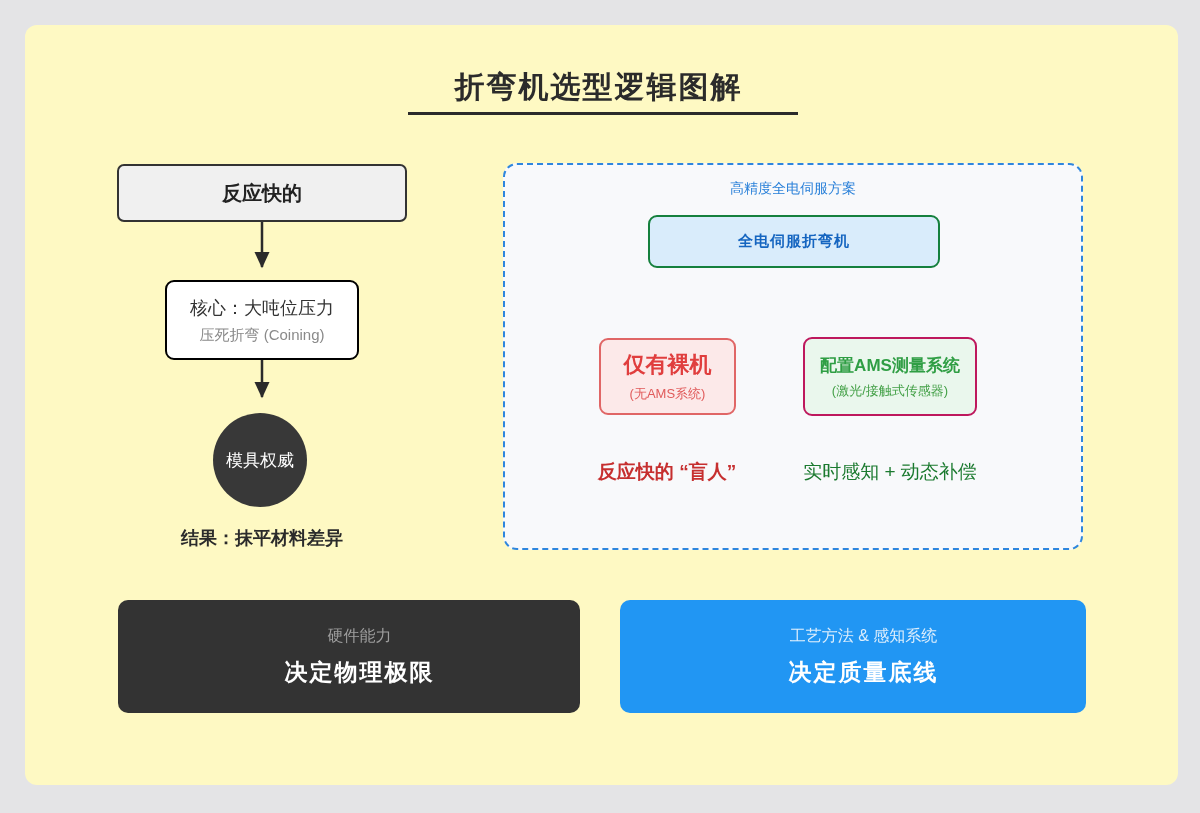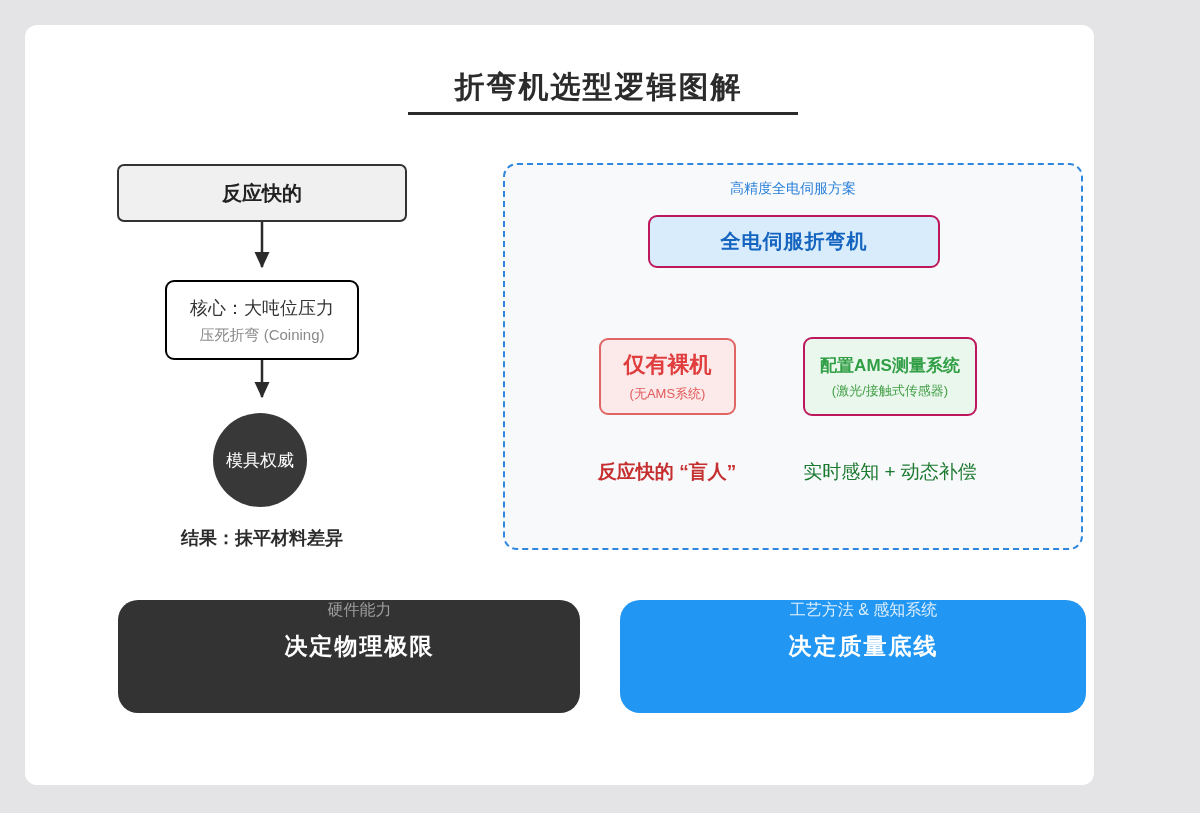--- a/index.html
+++ b/index.html
@@ -5,22 +5,22 @@
   * { margin: 0; padding: 0; box-sizing: border-box; }
   html, body {
     width: 1200px; height: 813px;
     background: #e4e4e6;
     font-family: "Liberation Sans", "DejaVu Sans", sans-serif;
     overflow: hidden;
   }
   .card {
     position: absolute;
     left: 25px; top: 25px;
-    width: 1069px; height: 760px;
-    background: #ffffff;
+    width: 1153px; height: 760px;
+    background: #fef9c3;
     border-radius: 12px;
   }
   .abs { position: absolute; }
 
   
   .title {
     left: 0; top: 42px; width: 1147px;
     text-align: center;
     font-size: 30px; font-weight: bold; color: #2b2b2b;
     letter-spacing: 2px;
@@ -64,23 +64,23 @@
     border: 2px dashed #2e86de;
     border-radius: 14px;
   }
   .servo-label {
     left: 478px; top: 155px; width: 580px;
     text-align: center;
     font-size: 14px; font-weight: 500; color: #2980d9;
   }
   .box-servo-root {
     left: 623px; top: 190px; width: 292px; height: 53px;
-    background: #d9ecfb; border: 2px solid #be185d; border-radius: 9px;
+    background: #d9ecfb; border: 2px solid #15803d; border-radius: 9px;
     display: flex; align-items: center; justify-content: center;
-    font-size: 20px; font-weight: bold; color: #1565c0;
+    font-size: 15px; font-weight: bold; color: #1565c0;
     letter-spacing: 1px;
   }
   .box-bare {
     left: 574px; top: 313px; width: 137px; height: 77px;
     background: #fce9e9; border: 2px solid #e06666; border-radius: 9px;
     display: flex; flex-direction: column; align-items: center; justify-content: center;
     gap: 5px;
   }
   .box-bare .line1 { font-size: 22px; font-weight: bold; color: #e03e3e; }
   .box-bare .line2 { font-size: 13px; color: #e05a5a; }
@@ -99,22 +99,22 @@
   }
   .result-ams {
     left: 745px; top: 434px; width: 240px;
     text-align: center;
     font-size: 19px; font-weight: normal; color: #1b7a2f;
   }
 
   
   .summary {
     height: 113px; top: 575px;
-    border-radius: 20px;
-    display: flex; flex-direction: column; align-items: center; 
+    border-radius: 10px;
+    display: flex; flex-direction: column; align-items: center; justify-content: center;
     gap: 10px;
     padding-left: 21px;
   }
   .summary .sub { font-size: 16px; }
   .summary .main { font-size: 23px; font-weight: bold; letter-spacing: 2px; }
   .summary-dark { left: 93px; width: 462px; background: #333333; }
   .summary-dark .sub { color: #9e9e9e; }
   .summary-dark .main { color: #ffffff; }
   .summary-blue { left: 595px; width: 466px; background: #2196f3; }
   .summary-blue .sub { color: #ddeefc; }

